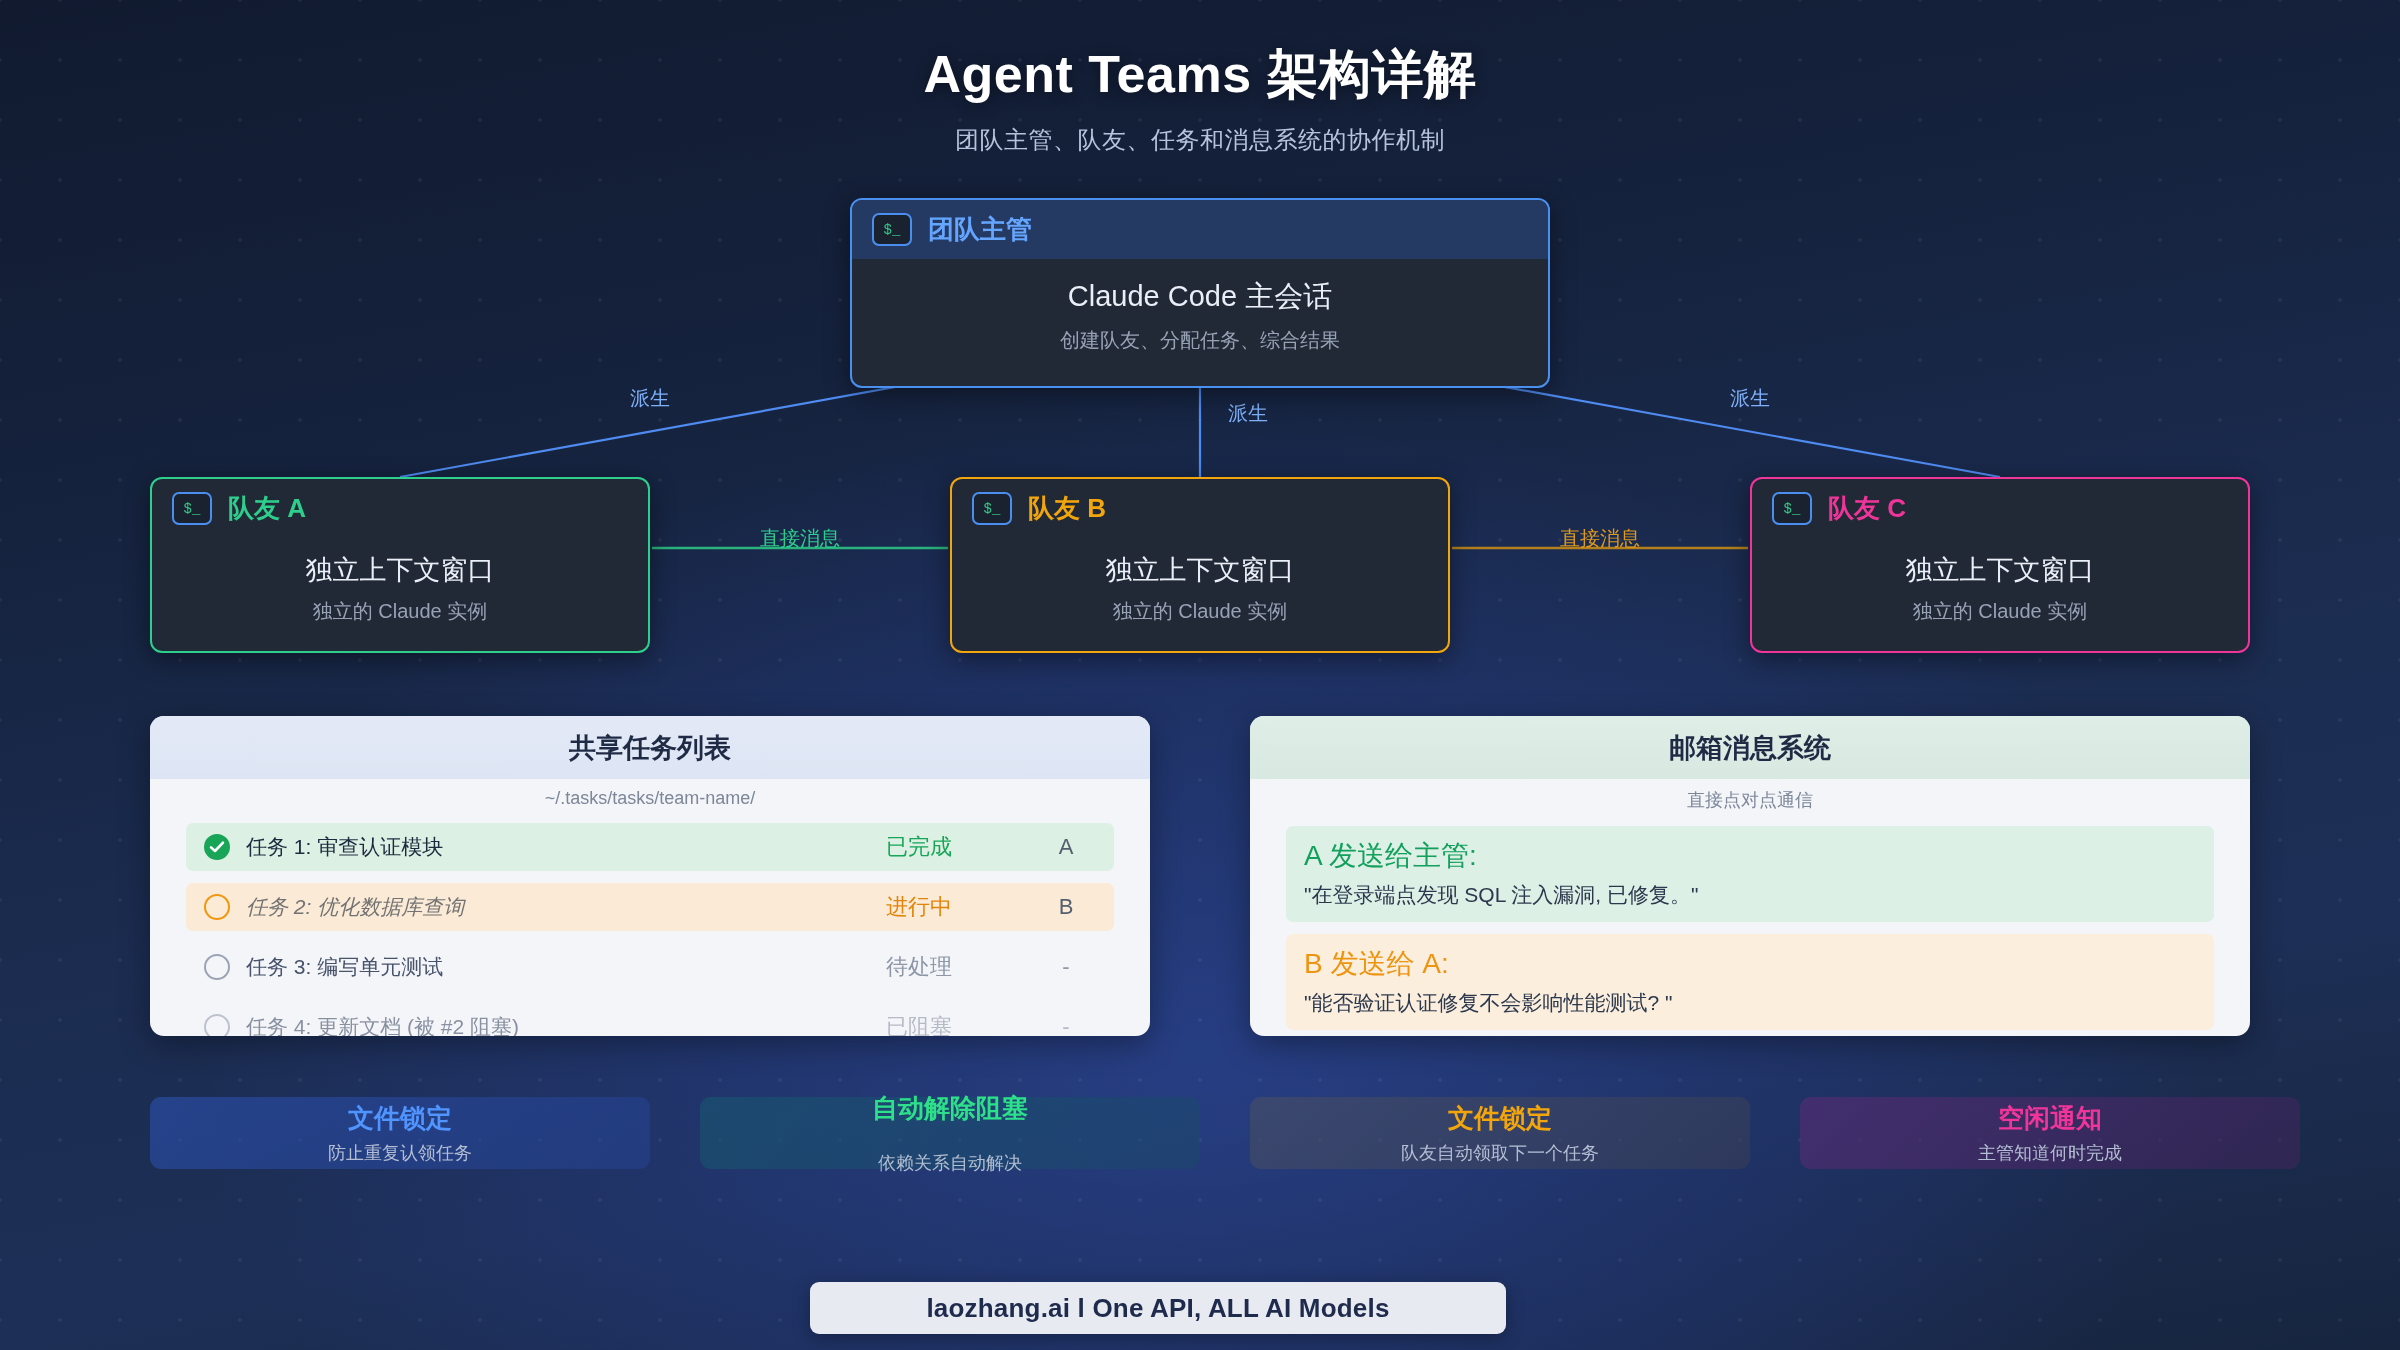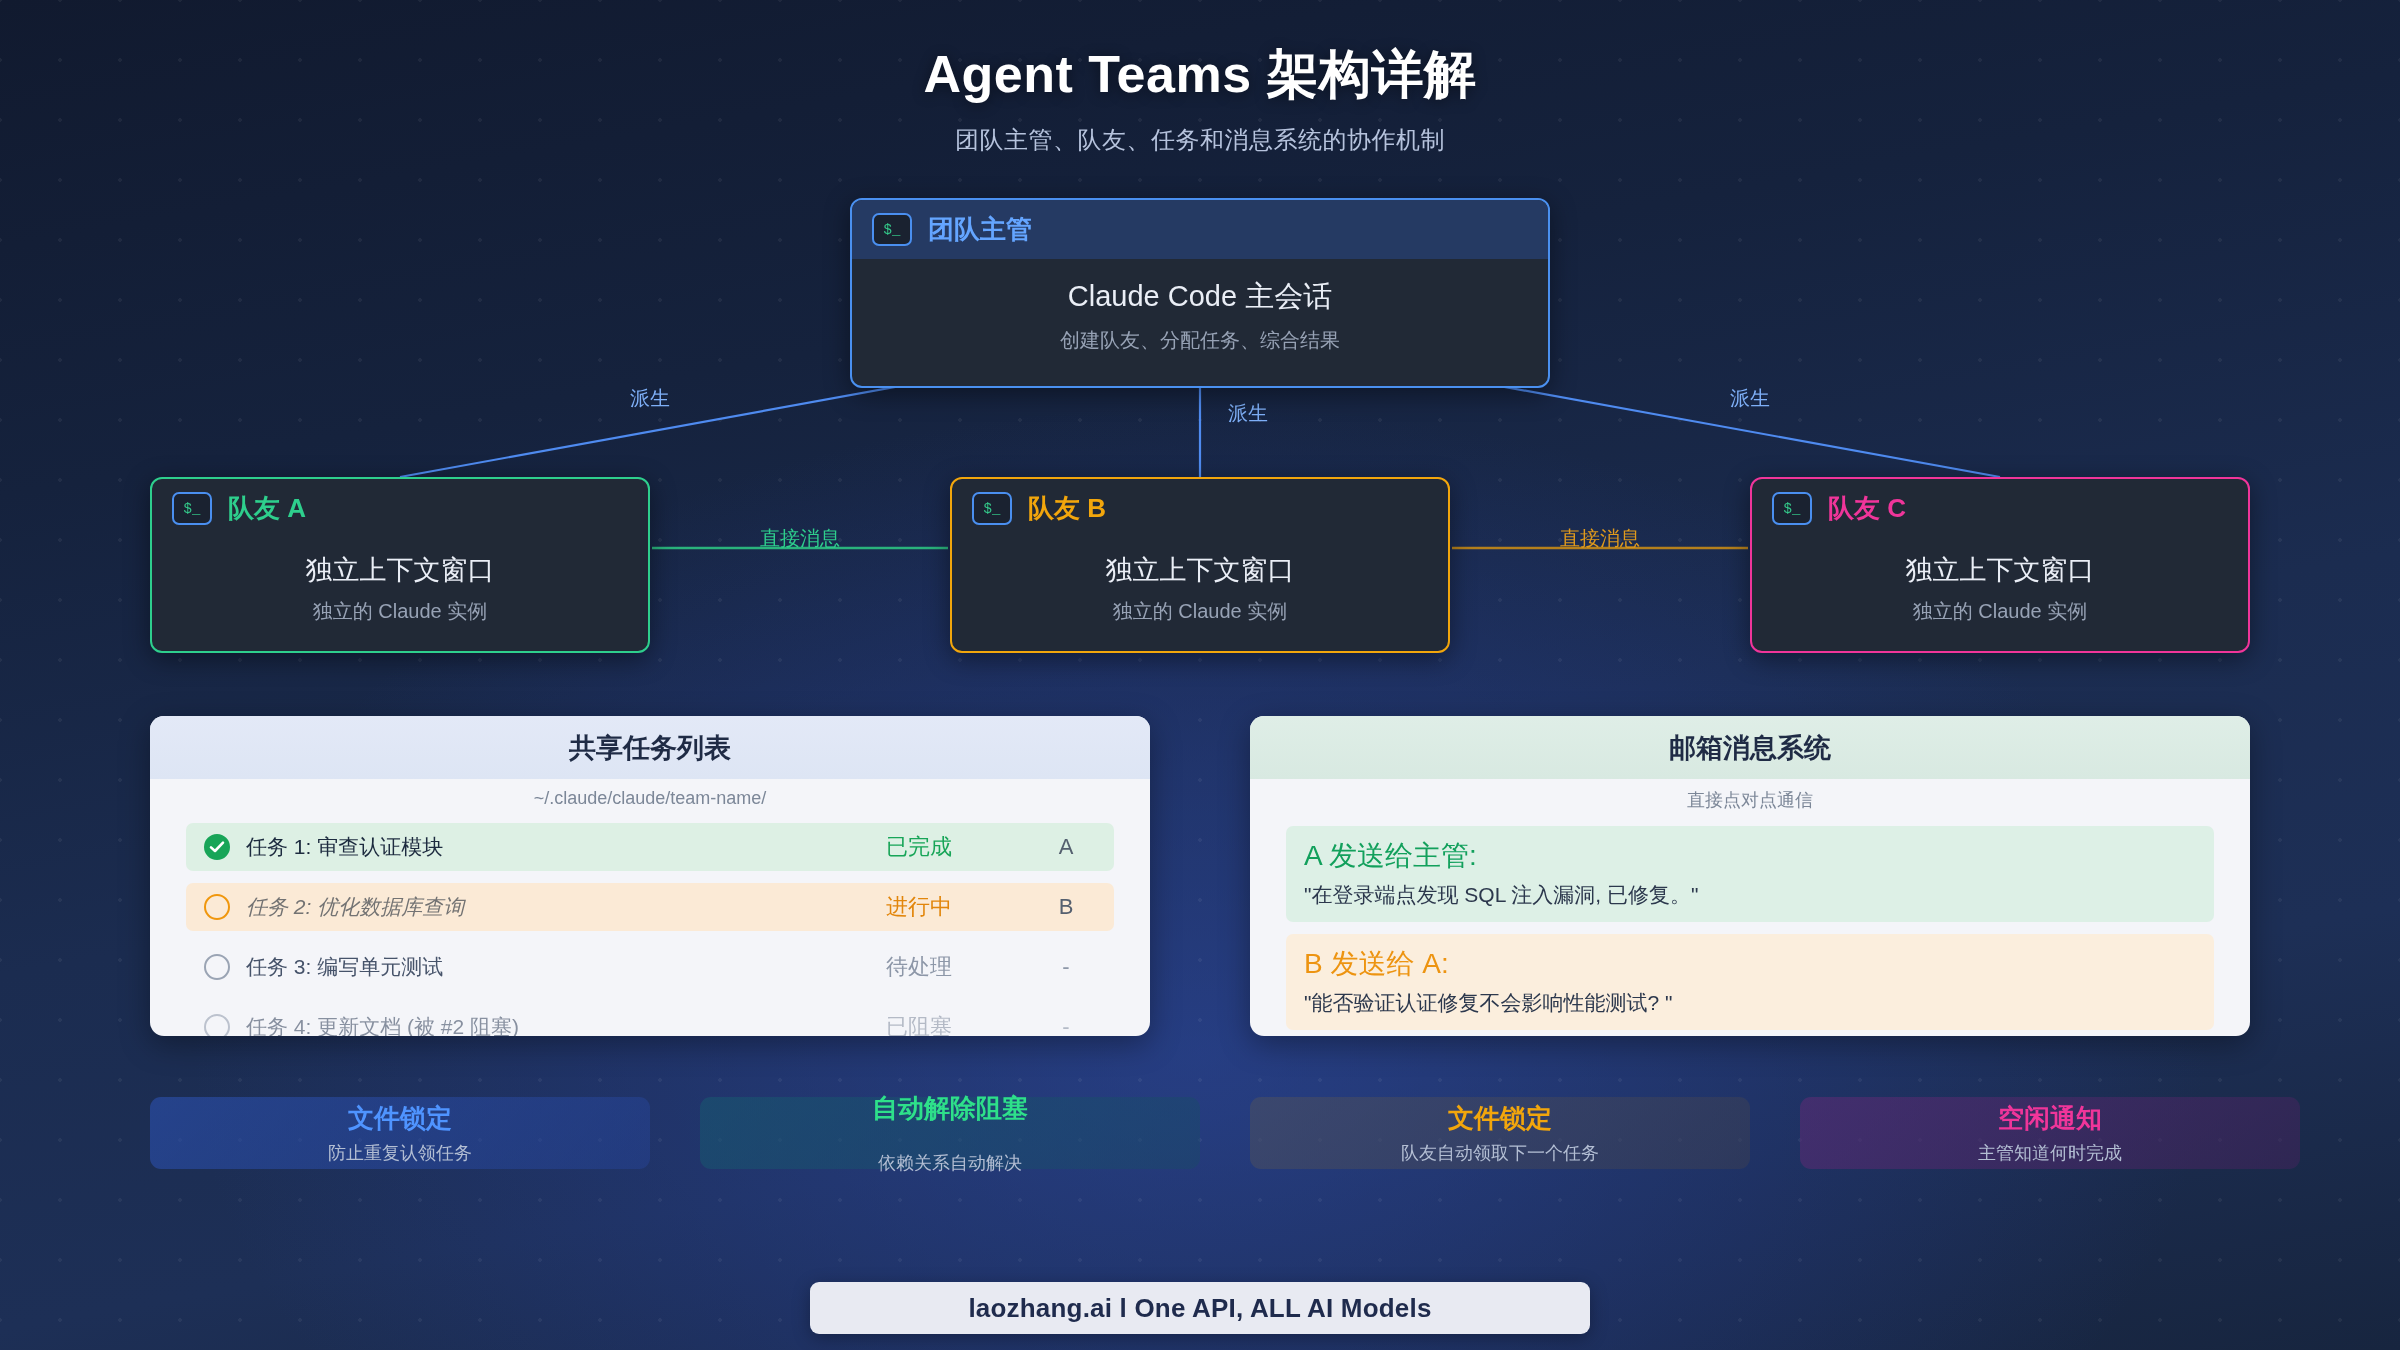--- a/index.html
+++ b/index.html
@@ -131,21 +131,21 @@
   #f1 .ftitle { color: #4f94ff; }
   #f2 { left: 700px; background: linear-gradient(135deg, rgba(24,86,112,0.60), rgba(26,72,104,0.48)); gap: 20px; }
   #f2 .ftitle { color: #2ee08a; }
   #f3 { left: 1250px; background: linear-gradient(135deg, rgba(72,78,100,0.62), rgba(58,62,84,0.52)); }
   #f3 .ftitle { color: #f2a60c; }
   #f4 { left: 1800px; background: linear-gradient(135deg, rgba(88,44,116,0.62), rgba(66,36,92,0.52)); }
   #f4 .ftitle { color: #f0359a; }
 
   
   #footer {
-    position: absolute; left: 810px; top: 1282px; width: 780px; height: 52px;
+    position: absolute; left: 810px; top: 1282px; width: 696px; height: 52px;
     background: #e8eaf2; border-radius: 9px;
     display: flex; align-items: center; justify-content: center;
     box-shadow: 0 4px 18px rgba(0,0,0,0.30);
   }
   #footer span { font-size: 26px; font-weight: bold; color: #1f2b4d; letter-spacing: 0.2px; }
 </style>
 </head>
 <body>
 
 <div class="dots"></div>
@@ -225,21 +225,21 @@
     <div class="nbody">
       <div class="nmain">独立上下文窗口</div>
       <div class="nsub">独立的 Claude 实例</div>
     </div>
   </div>
 
   <div class="panel" id="tasksPanel">
     <div class="phead">
       <div class="ptitle">共享任务列表</div>
     </div>
-    <div class="psub">~/.claude/claude/team-name/</div>
+    <div class="psub">~/.tasks/tasks/team-name/</div>
 
     <div class="task done">
       <div class="tick">
         <div class="circ filled"></div>
         <svg class="chk" viewBox="0 0 26 26">
             <path d="M7 13.4 L11 17 L19 8.6" stroke="#ffffff" stroke-width="2.6" fill="none" stroke-linecap="round" stroke-linejoin="round"></path>
           </svg>
       </div>
       <div class="tname">任务 1: 审查认证模块</div>
       <div class="tstat">已完成</div>

